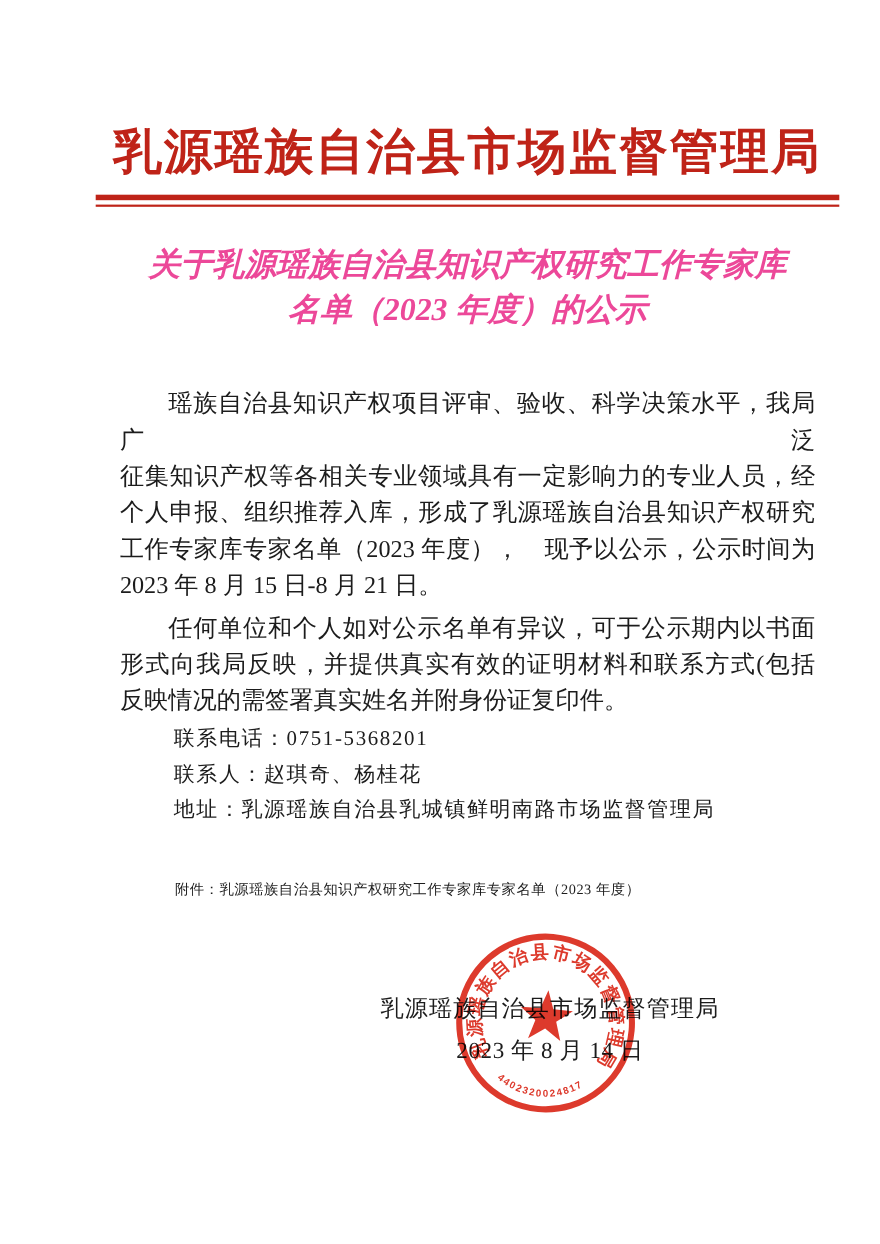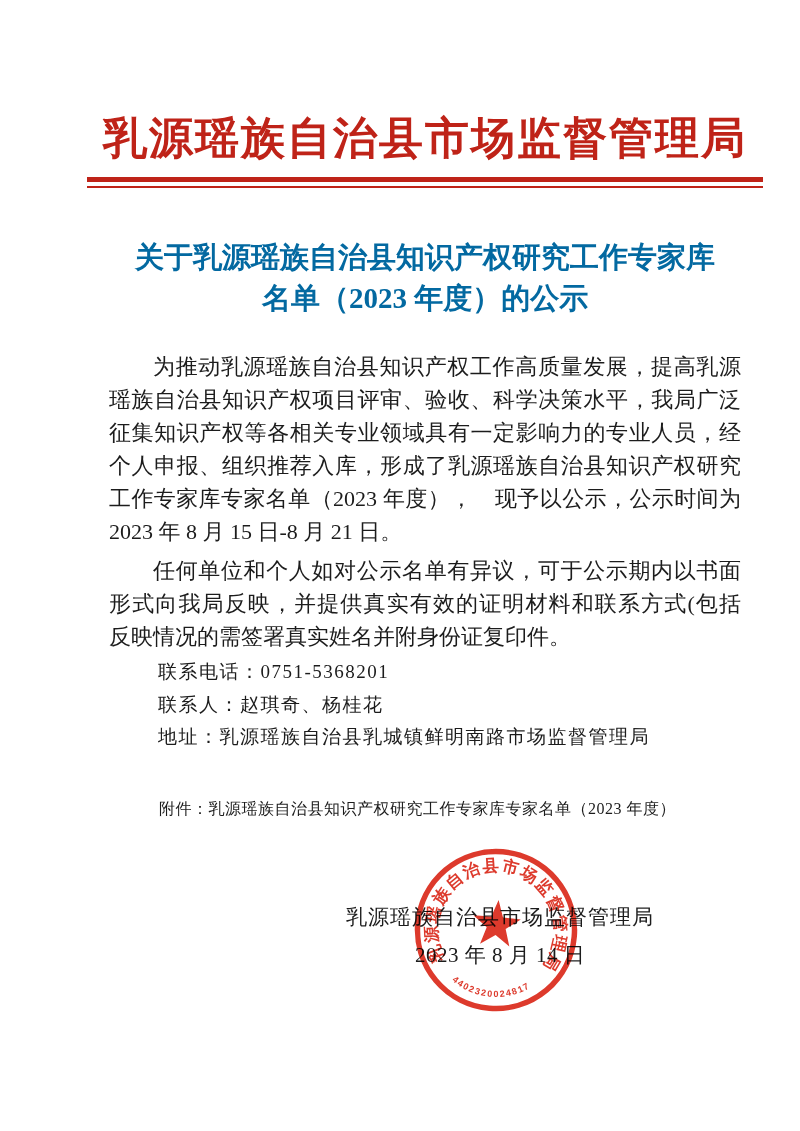--- a/index.html
+++ b/index.html
@@ -22,24 +22,25 @@
     letter-spacing: 2px;
     line-height: 62px;
     color: var(--header-red, #bf2318);
     white-space: nowrap;
   }
   .rule { position: absolute; left: 62px; width: 676px; background: var(--rule-red, #bf2318); }
   .rule-thick { top: 177px; height: 5px; }
   .rule-thin  { top: 186px; height: 2px; }
   .doc-title {
     position: absolute;
-    top: 237px; left: 80px; width: 640px;
+    top: 221px; left: 80px; width: 640px;
     font-size: 29px;
     font-weight: 700;
-    color: #0369a1;
+    color: #ec4899;
+    font-style: italic;
   }
   .doc-title .title-line { text-align: center; line-height: 41px; }
   .body-block {
     position: absolute;
     top: 350px; left: 84px; width: 632px;
     font-size: 22px;
   }
   .para .bline {
     line-height: 33px;
     text-align: justify;
@@ -51,21 +52,21 @@
   .para2 { margin-top: 6px; }
   .contact { margin-top: 3px; padding-left: 49px; }
   .contact .cline {
     line-height: 32.5px;
     font-size: 19px;
     letter-spacing: 1.5px;
   }
   .attachment {
     margin-top: 41px;
     padding-left: 50px;
-    font-size: 16px;
+    font-size: 13px;
     line-height: 28px;
     letter-spacing: 0.5px;
   }
   .sig-agency {
     position: absolute;
     top: 903px; left: 280px; width: 390px;
     text-align: center;
     font-size: 21px;
     letter-spacing: 1px;
   }
@@ -111,21 +112,20 @@
   <div class="rule rule-thick"></div>
   <div class="rule rule-thin"></div>
 
   <div class="doc-title">
       <div class="title-line">关于乳源瑶族自治县知识产权研究工作专家库</div>
       <div class="title-line">名单（2023 年度）的公示</div>
     </div>
 
   <div class="body-block">
     <div class="para para1">
-        <div class="bline">为推动乳源瑶族自治县知识产权工作高质量发展，提高乳源</div>
         <div class="bline">瑶族自治县知识产权项目评审、验收、科学决策水平，我局广泛</div>
         <div class="bline">征集知识产权等各相关专业领域具有一定影响力的专业人员，经</div>
         <div class="bline">个人申报、组织推荐入库，形成了乳源瑶族自治县知识产权研究</div>
         <div class="bline">工作专家库专家名单（2023 年度），　现予以公示，公示时间为</div>
         <div class="bline">2023 年 8 月 15 日-8 月 21 日。</div>
       </div>
     <div class="para para2">
         <div class="bline">任何单位和个人如对公示名单有异议，可于公示期内以书面</div>
         <div class="bline">形式向我局反映，并提供真实有效的证明材料和联系方式(包括</div>
         <div class="bline">反映情况的需签署真实姓名并附身份证复印件。</div>

